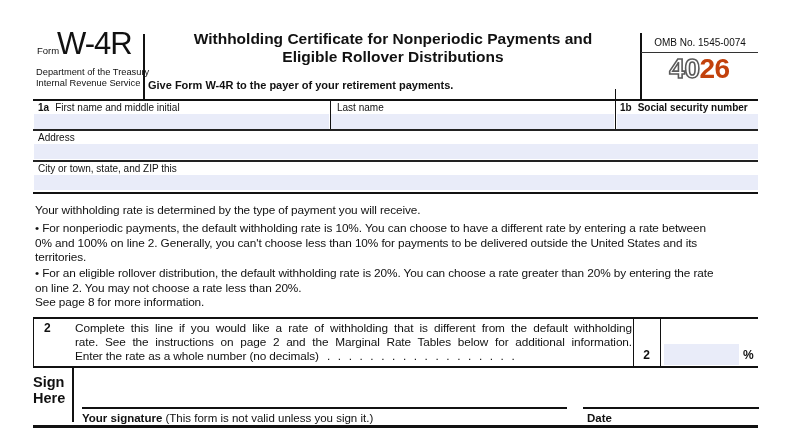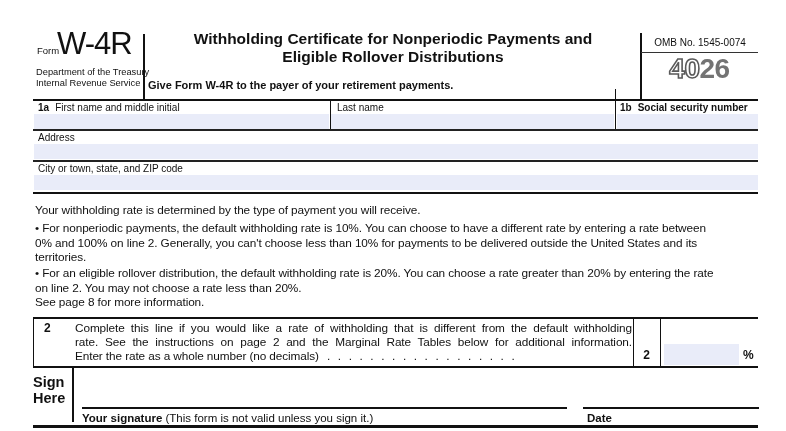--- a/index.html
+++ b/index.html
@@ -15,21 +15,21 @@
   .field { position:absolute; background:#e9ecf9; }
   
   .form-word { left:37px; top:45px; font-size:9.5px; }
   .form-number { left:57px; top:26px; font-size:31px; font-weight:normal; letter-spacing:-1px; }
   .agency { left:36px; top:67px; font-size:9.3px; line-height:11px; }
   .title { left:148px; top:30px; width:490px; text-align:center; font-size:15.5px; font-weight:bold; line-height:17.5px; }
   .subtitle { left:148px; top:79px; width:490px; text-align:left; font-size:11px; font-weight:bold; }
   .omb { left:642px; top:37px; width:116px; text-align:center; font-size:10px; }
   .year { left:641px; top:53px; width:117px; text-align:center; font-size:28px; font-weight:bold; letter-spacing:-0.5px; }
   .year-outline { color:#fff; -webkit-text-stroke:1.6px #5a5a5a; }
-  .year-solid { color:#737373; }
+  .year-solid { color:#c2410c; }
   
   .lbl { position:absolute; font-size:10px; }
   .lbl .num { font-weight:bold; margin-right:6px; }
   
   .para { position:absolute; left:35px; width:740px; font-size:11.8px; line-height:14.6px; letter-spacing:-0.1px; white-space:nowrap; }
   
   .r2-num { left:44px; top:321px; font-size:12px; font-weight:bold; }
   .r2-text { left:75px; top:321px; width:557px; font-size:11.8px; line-height:14.2px; letter-spacing:-0.1px; }
   .r2-just { text-align:justify; text-align-last:justify; }
   .dots { word-spacing:4.5px; margin-left:8px; white-space:nowrap; }
@@ -76,21 +76,21 @@
   <div class="field" style="left: 331px; top: 114px; width: 283px; height: 15px; background: rgb(233, 236, 249);"></div>
   <div class="field" style="left: 617px; top: 114px; width: 141px; height: 15px; background: rgb(233, 236, 249);"></div>
   <div class="rule" style="left:330px; top:101px; width:1.3px; height:28px;"></div>
   <div class="rule" style="left:615px; top:89px; width:1.3px; height:40px;"></div>
   <div class="rule" style="left:33px; top:129px; width:725px; height:1.8px; background:#222;"></div>
 
   <div class="lbl" style="left:38px; top:132px;">Address</div>
   <div class="field" style="left: 34px; top: 144px; width: 724px; height: 15px; background: rgb(233, 236, 249);"></div>
   <div class="rule" style="left:33px; top:160px; width:725px; height:1.8px; background:#222;"></div>
 
-  <div class="lbl" style="left:38px; top:163px;">City or town, state, and ZIP code</div>
+  <div class="lbl" style="left:38px; top:163px;">City or town, state, and ZIP this</div>
   <div class="field" style="left: 34px; top: 175px; width: 724px; height: 15px; background: rgb(233, 236, 249);"></div>
   <div class="rule" style="left:33px; top:192px; width:725px; height:2.2px;"></div>
 
   <div class="para" style="top:203px;">Your withholding rate is determined by the type of payment you will receive.</div>
   <div class="para" style="top:221px;">
     <div>• For nonperiodic payments, the default withholding rate is 10%. You can choose to have a different rate by entering a rate between</div>
     <div>0% and 100% on line 2. Generally, you can't choose less than 10% for payments to be delivered outside the United States and its</div>
     <div>territories.</div>
   </div>
   <div class="para" style="top:266px;">

